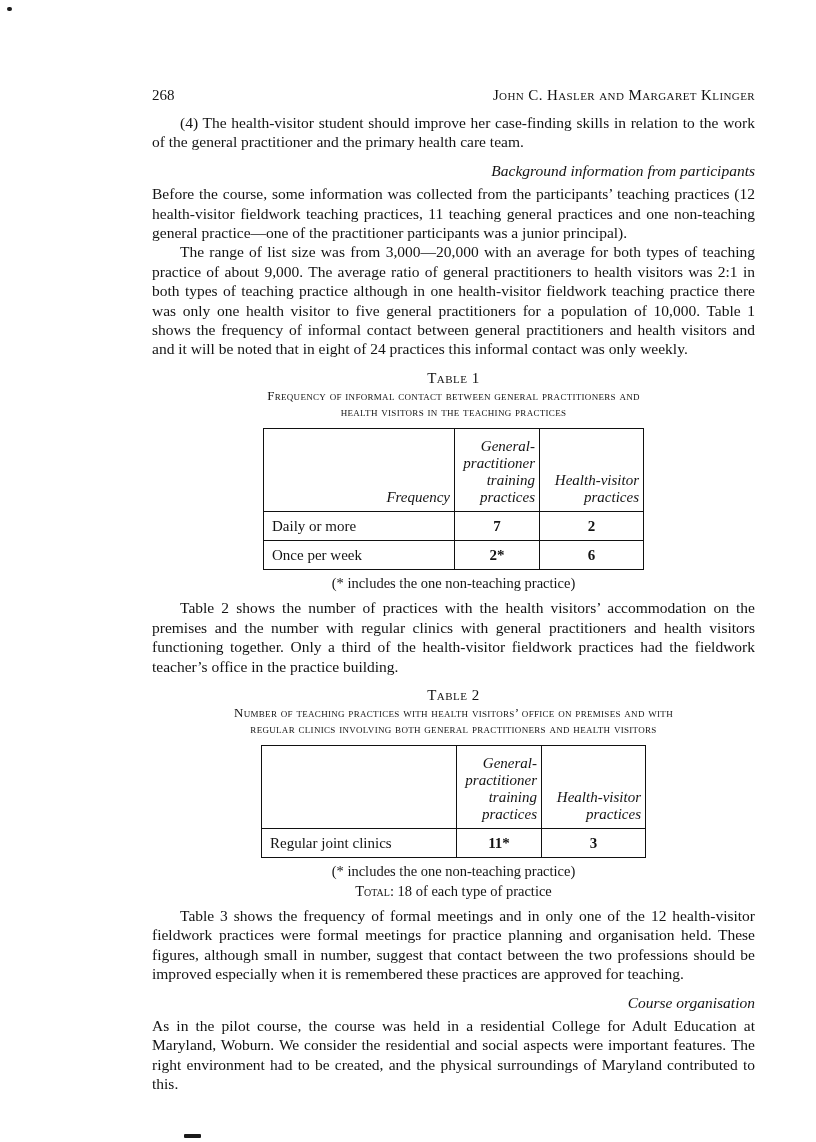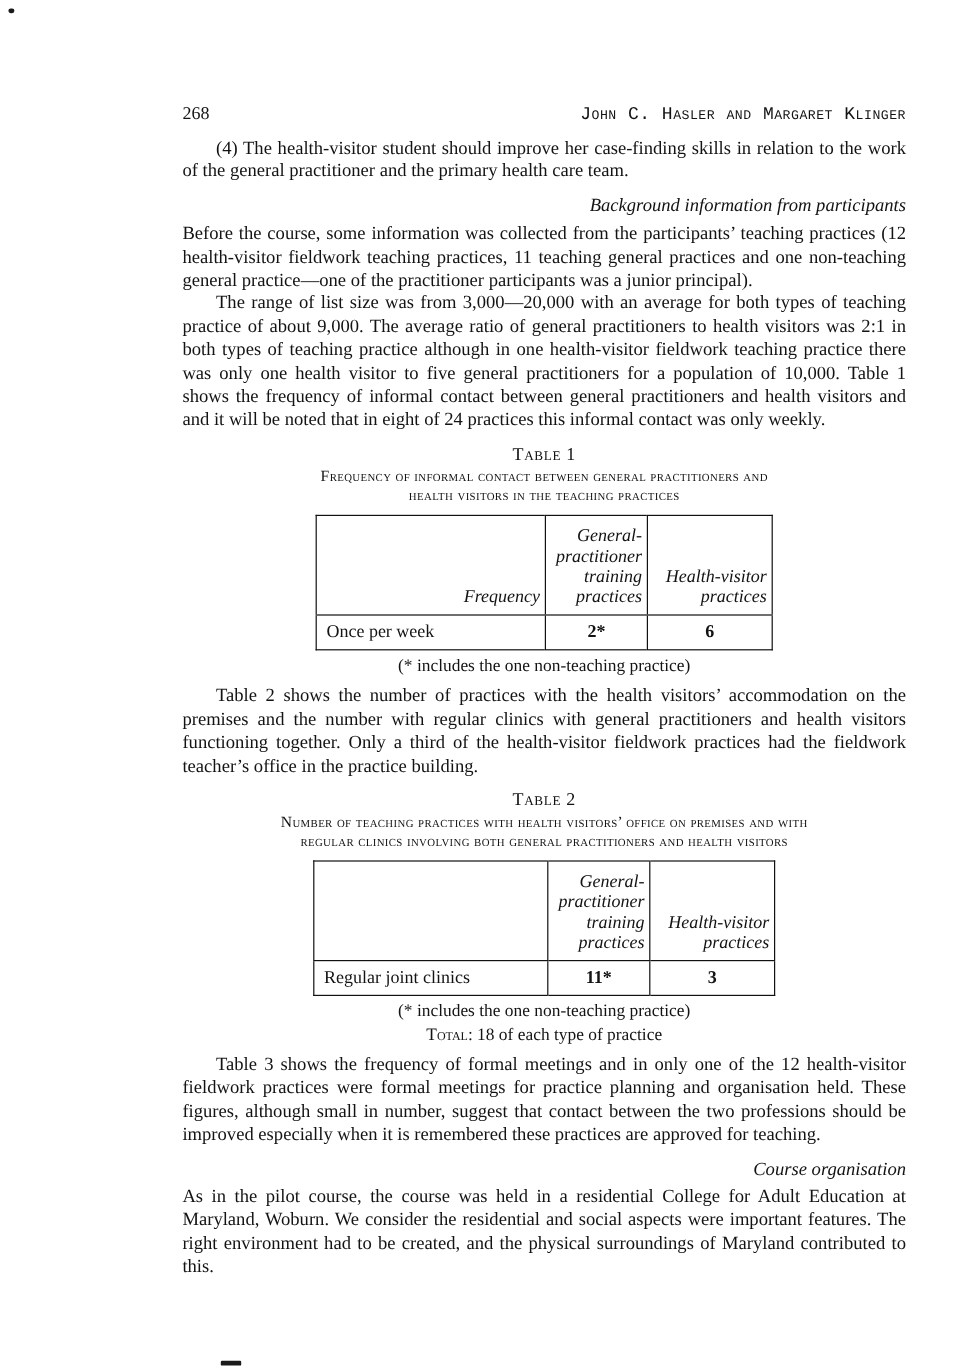--- a/index.html
+++ b/index.html
@@ -16,21 +16,21 @@
     padding: 86px 51px 0 152px;
     overflow: hidden;
   }
   .smallcaps { font-variant: small-caps; }
 
   .running-header {
     display: flex; justify-content: space-between; align-items: baseline;
     font-size: 15px; line-height: 18px;
     margin-bottom: 9px;
   }
-  .running-title { letter-spacing: 0.4px; font-family: Liberation Mono, monospace; }
+  .running-title { letter-spacing: 0.4px; }
 
   .para {
     font-size: 15.5px; line-height: 19.4px;
     text-align: justify;
     margin: 0;
   }
   .indent { text-indent: 28px; }
 
   .section-heading {
     font-size: 15.5px; line-height: 19.4px;
@@ -120,20 +120,25 @@
           <th>General-
 practitioner
 training
 practices</th>
           <th>Health-visitor
 practices</th>
         </tr>
       </thead>
       <tbody>
         <tr>
+          <td class="row-label">Daily or more</td>
+          <td class="num">7</td>
+          <td class="num">2</td>
+        </tr>
+        <tr>
           <td class="row-label">Once per week</td>
           <td class="num">2*</td>
           <td class="num">6</td>
         </tr>
       </tbody>
     </table>
     <div class="table-footnote">(* includes the one non-teaching practice)</div>
   </div>
 
   <p class="para indent">Table 2 shows the number of practices with the health visitors’ accommodation on the premises and the number with regular clinics with general practitioners and health visitors functioning together. Only a third of the health-visitor fieldwork practices had the fieldwork teacher’s office in the practice building.</p>

